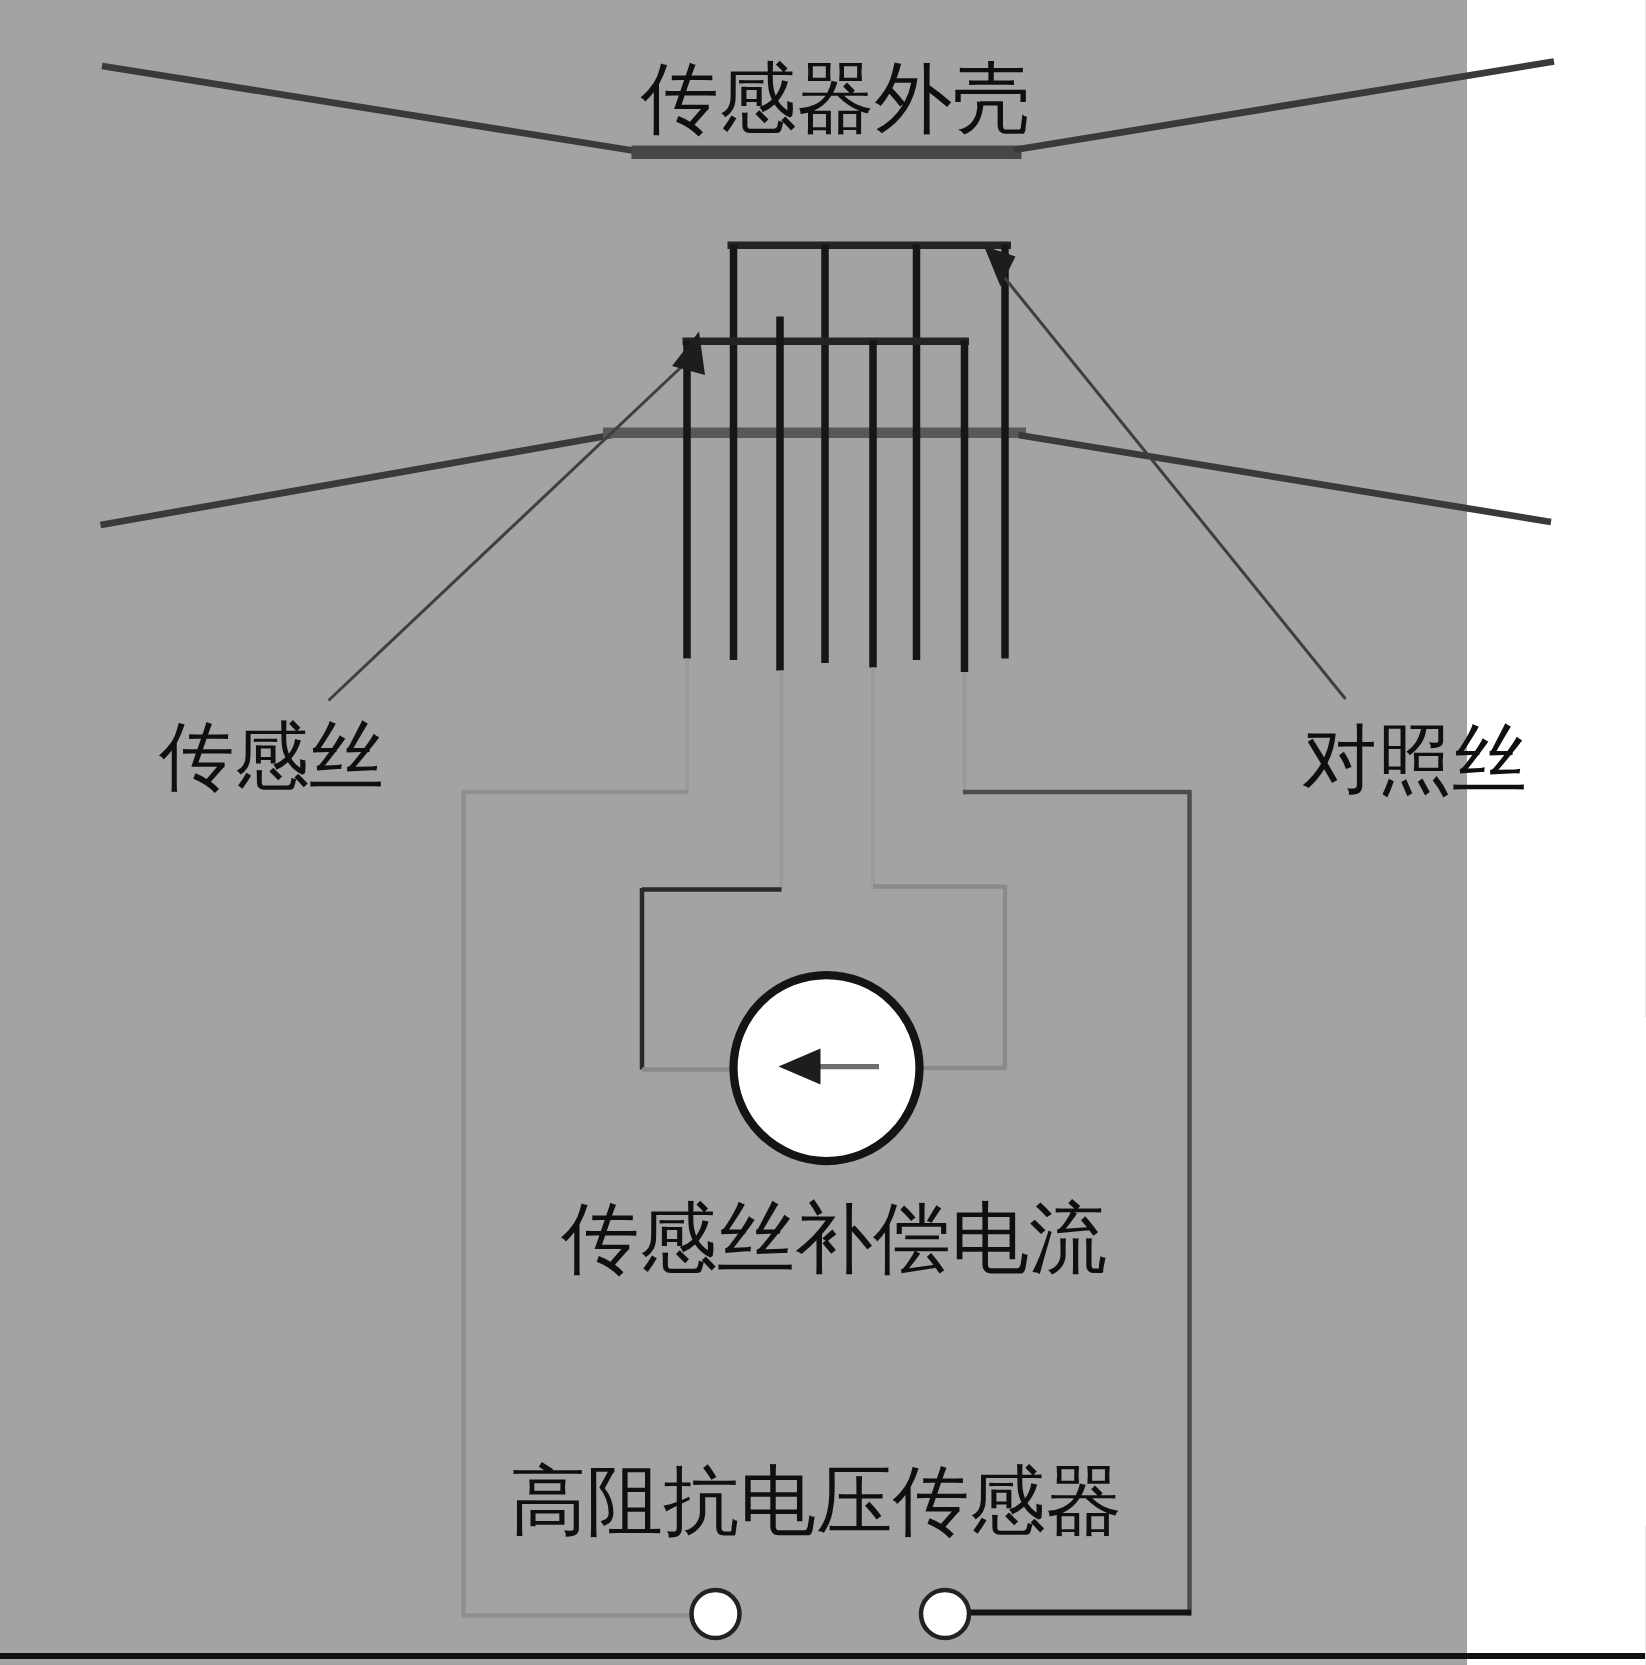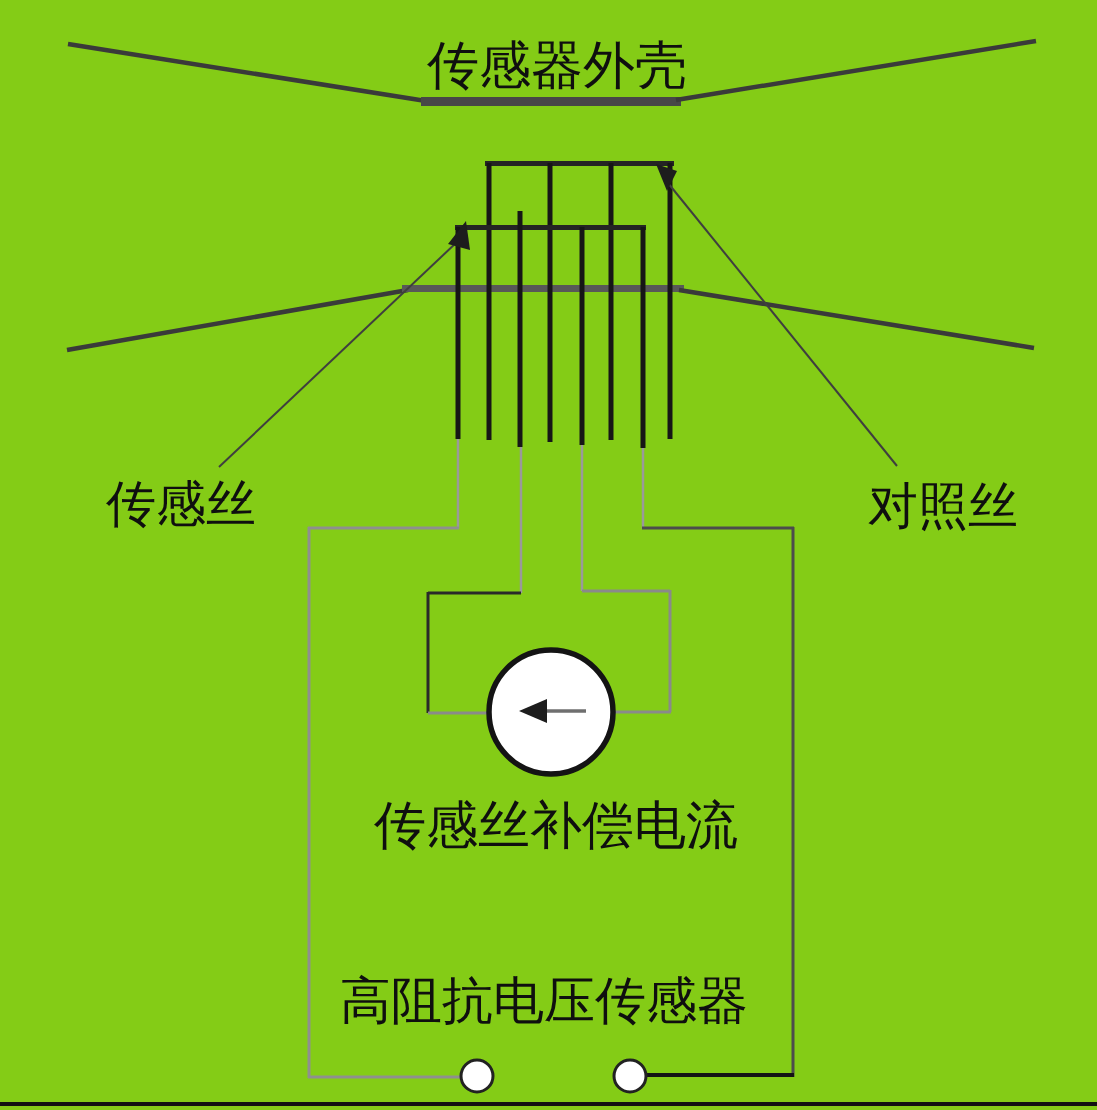--- a/index.html
+++ b/index.html
@@ -1,16 +1,16 @@
 <!DOCTYPE html>
 <html><head>
 <meta charset="utf-8">
 <style>
   html, body { margin:0; padding:0; background:#ffffff; }
-  .stage { width:1097px; height:1110px; position:relative; background:#84cc16; }
+  .stage { width:978px; height:1110px; position:relative; background:#a3a3a3; }
   svg { display:block; }
   text {
     font-family: "Liberation Serif", "DejaVu Serif", serif;
     fill:#0f0f0f;
   }
   .t-housing { font-size:52px; text-anchor:middle; }
   .t-side    { font-size:50px; text-anchor:start; }
   .t-comp    { font-size:52px; text-anchor:middle; }
   .t-volt    { font-size:51px; text-anchor:middle; }
 

